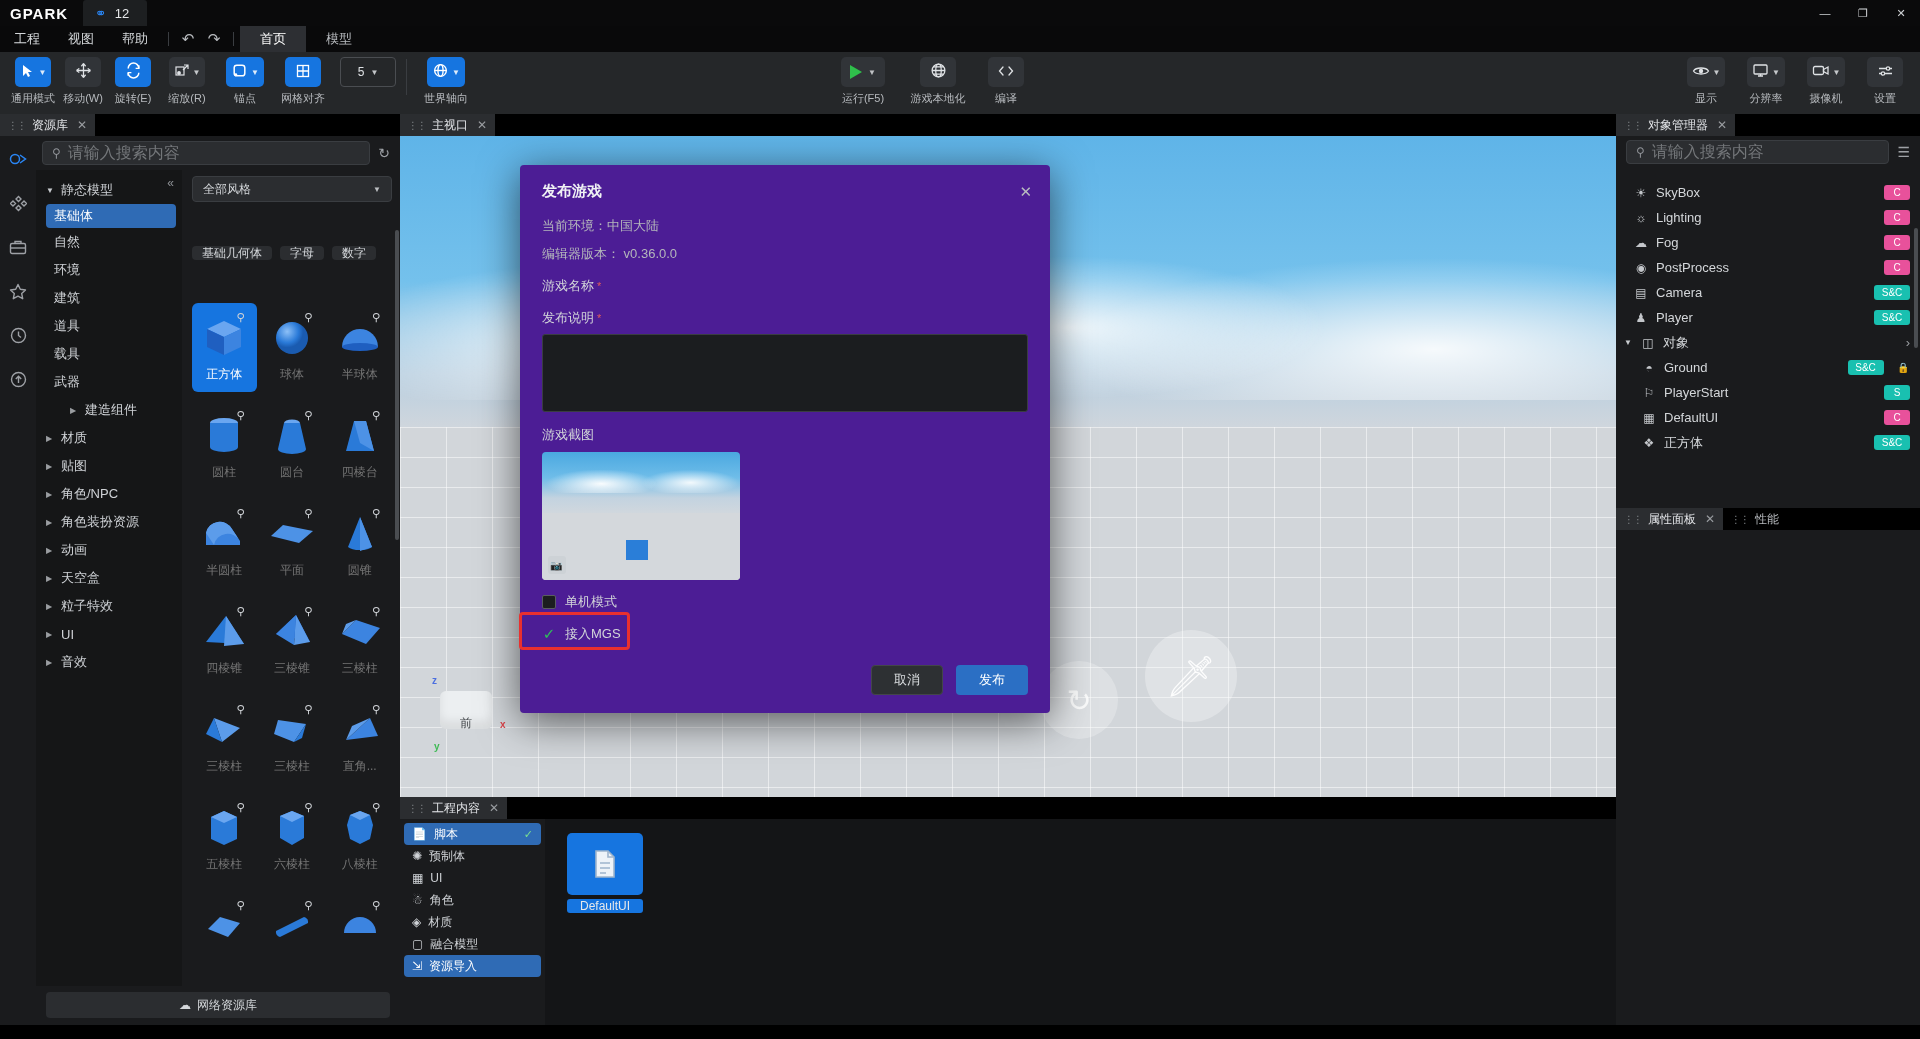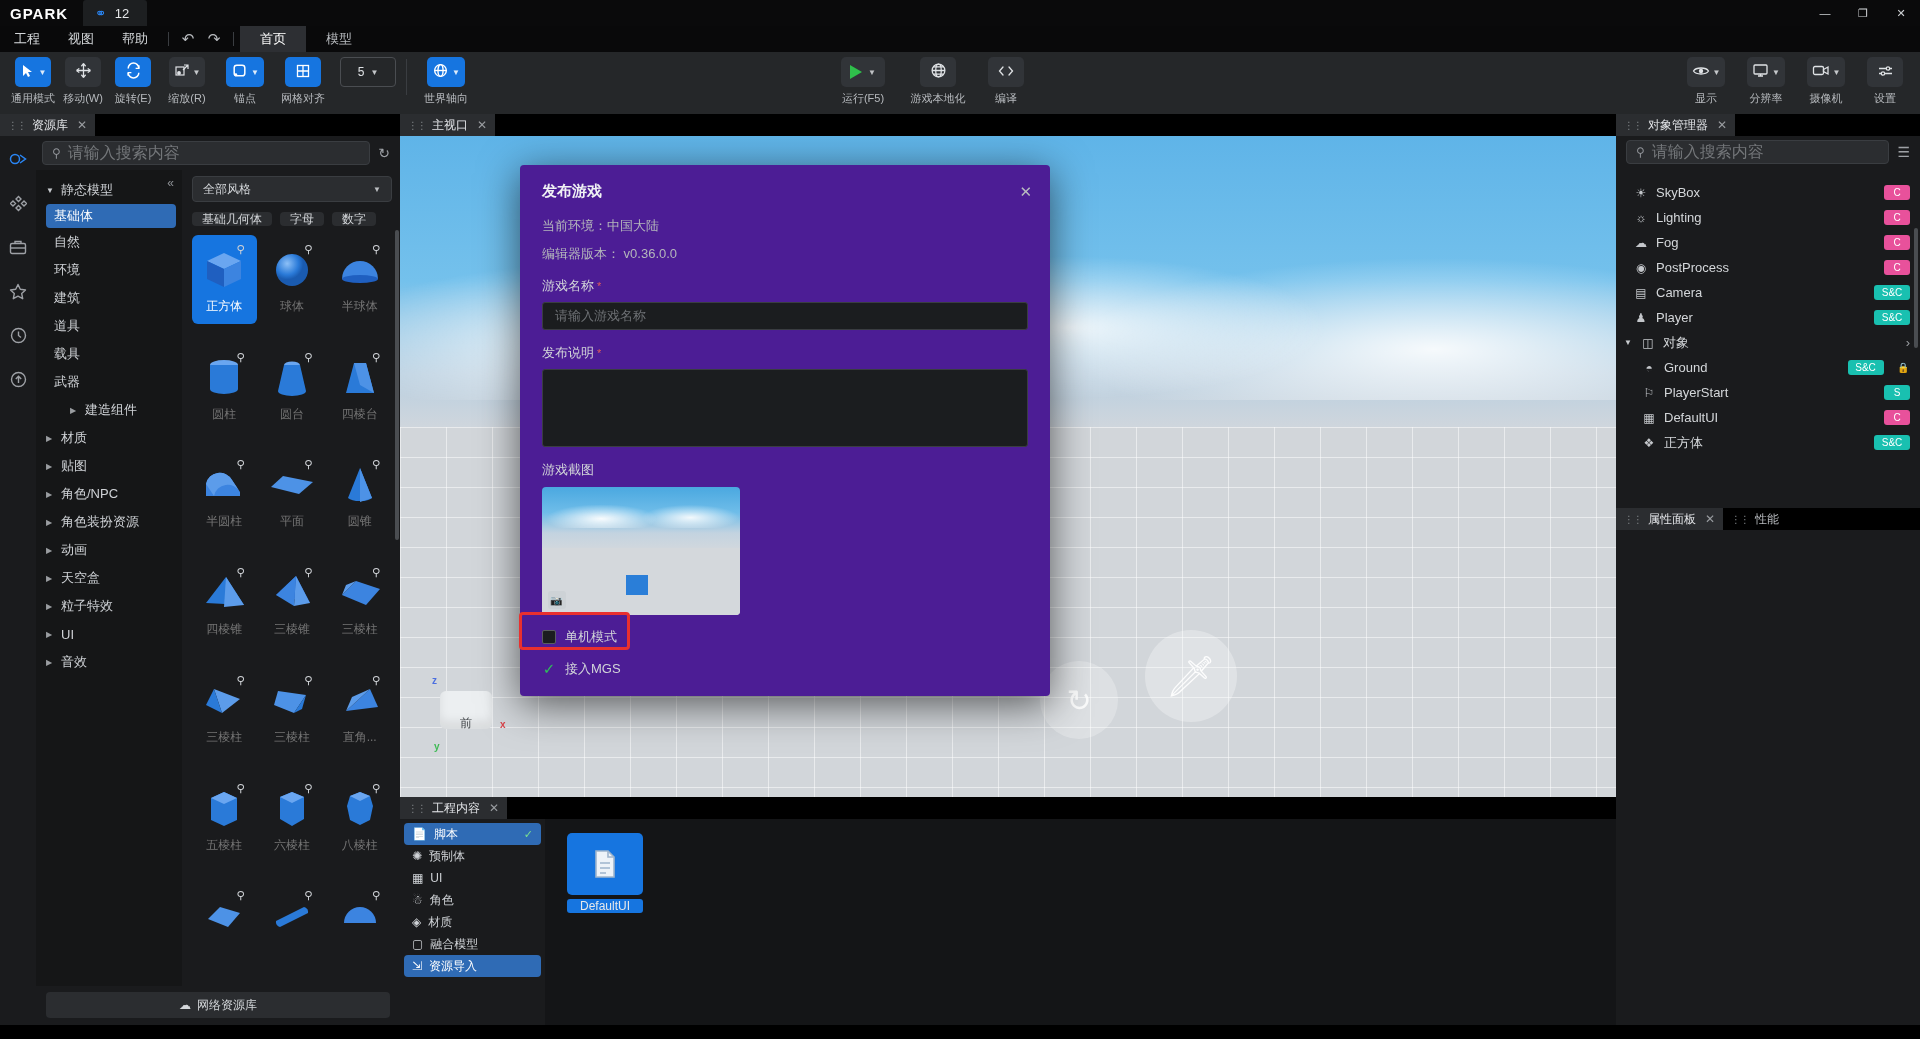--- a/index.html
+++ b/index.html
@@ -63,21 +63,21 @@
   .refresh { color:#9ea1a6; font-size:14px; }
   .treecols { flex:1; display:flex; overflow:hidden; }
   .tree { width:146px; background:#151617; padding-top:6px; position:relative; }
   .collapse { position:absolute; right:8px; top:6px; color:#8e9196; font-size:12px; }
   .tnode { height:28px; display:flex; align-items:center; font-size:13px; color:#cfd2d6; padding-left:10px; gap:6px; }
   .tnode.l2 { padding-left:18px; }
   .tnode.l3 { padding-left:34px; }
   .tnode.sel { background:#2f6bb5; color:#fff; margin:0 6px 0 10px; border-radius:4px; padding-left:8px; height:24px; }
   .arw { font-size:8px; color:#9a9da1; width:9px; }
   .arw.down { color:#c8cbcf; }
-  .gridcol { flex:1; background:#1a1b1d; display:flex; flex-direction:column; padding:6px 8px 0 10px; overflow:hidden; position:relative; }
+  .gridcol { flex:1; background:#1a1b1d; display:flex; flex-direction:column; padding:6px 8px 0 10px; overflow:hidden; position:relative;gap:34px; }
   .stylesel { height:26px; background:#2b2d30; border:1px solid #3a3d41; border-radius:4px; display:flex;
               align-items:center; justify-content:space-between; padding:0 10px; font-size:12px; color:#d4d7da; }
   .chips { display:flex; gap:8px; margin-top:10px; }
   .chip { height:14px; background:#2b2d30; border-radius:4px; display:flex; align-items:center; padding:0 10px; font-size:12px; color:#d4d7da; }
   .chip.on { background:#2b2d30; }
   .mgrid { margin-top:9px; display:grid; grid-template-columns:repeat(3,1fr); gap:3px; overflow:hidden; flex:1; }
   .mcard { height:89px; border-radius:6px; display:flex; flex-direction:column; align-items:center;
            justify-content:flex-start; padding-top:9px; position:relative; }
   .mcard.sel { background:#1675e0; }
   .mshape { height:52px; width:62px; display:flex; align-items:center; justify-content:center; }
@@ -942,23 +942,20 @@
       <div class="mtitle">发布游戏</div>
       <div class="mclose">✕</div>
     </div>
     <div class="mbody">
       <div class="minfo">当前环境：中国大陆</div>
       <div class="minfo">编辑器版本： v0.36.0.0</div>
 
       <div class="mlabel">
         <span>游戏名称</span><span class="req">*</span>
       </div>
-      <div class="minput">
-        <span>请输入游戏名称</span>
-      </div>
 
       <div class="mlabel">
         <span>发布说明</span><span class="req">*</span>
       </div>
       <div class="mtext"></div>
 
       <div class="mlabel">游戏截图</div>
       <div class="shot">
         <div class="sc"></div>
         <div class="sg"></div>
@@ -968,15 +965,19 @@
 
       <div class="cbrow">
         <span class="cbox"></span>
         <span>单机模式</span>
       </div>
       <div class="cbrow" style="margin-top:14px">
         <span class="cbox on">✓</span>
         <span>接入MGS</span>
       </div>
     </div>
+    <div class="mfoot">
+      <div class="mbtn ghost">取消</div>
+      <div class="mbtn prim">发布</div>
+    </div>
   </div>
   <div class="hl-box"></div>
 </div>
 
 </body></html>

